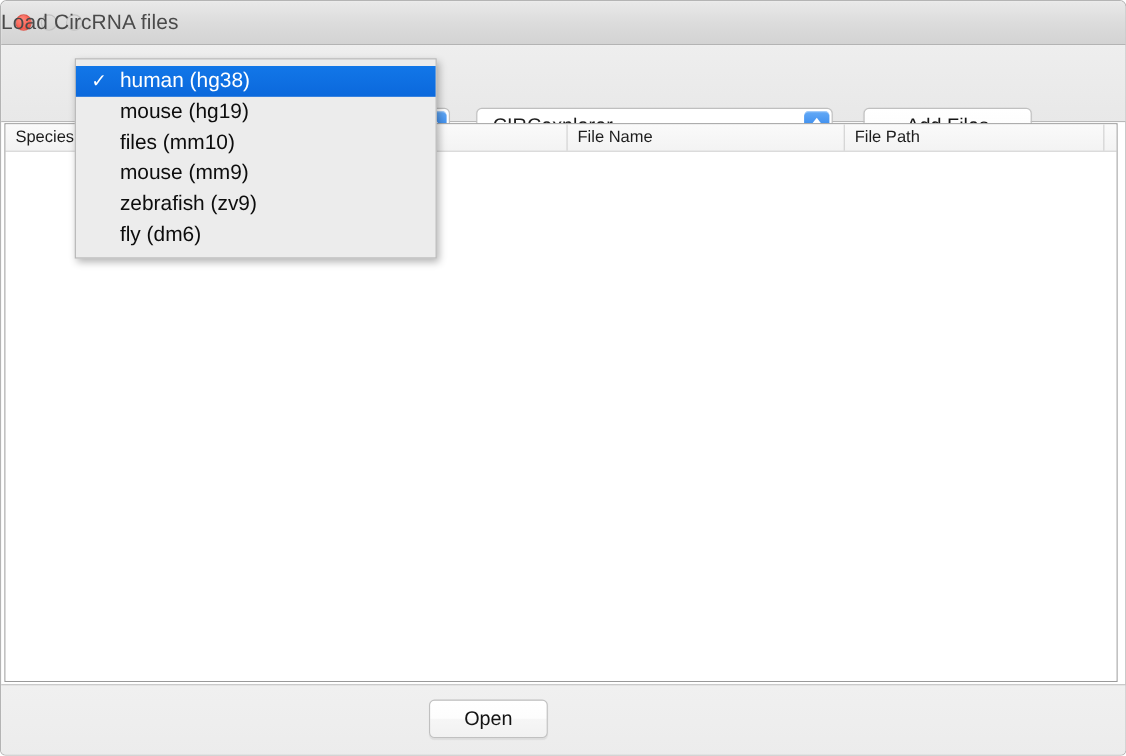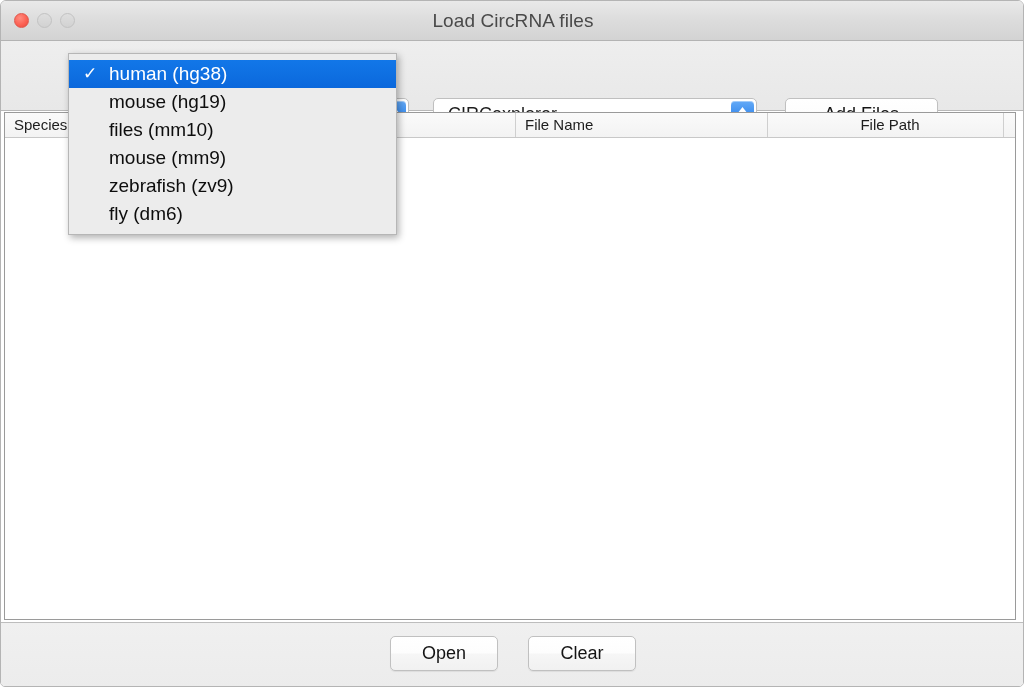--- a/index.html
+++ b/index.html
@@ -54,21 +54,20 @@
   .light.min, .light.zoom {
     background: linear-gradient(to bottom, #dedede, #d2d2d2);
     border: 1px solid #c2c2c2;
   }
   .title {
     position: absolute;
     left: 0; top: 0;
     width: 1024px;
     height: 40px;
     line-height: 40px;
-    text-align: center;
     font-size: 19px;
     color: #4a4a4a;
     letter-spacing: 0.1px;
   }
 
   
   .toolbar {
     position: absolute;
     left: 0; top: 40px;
     width: 1024px;
@@ -160,21 +159,21 @@
     font-size: 15px;
     color: #1d1d1d;
     padding-left: 9px;
     box-sizing: border-box;
     white-space: nowrap;
     overflow: hidden;
   }
   .th.divided { border-left: 1px solid #cfcfcf; }
   #th-species  { left: 0px;   width: 510px; }
   #th-filename { left: 510px; width: 252px; }
-  #th-filepath { left: 762px; width: 236px; text-align: center; }
+  #th-filepath { left: 762px; width: 236px; }
   #th-end      { left: 998px; width: 12px; }
   .table-body {
     position: absolute;
     left: 0; top: 25px;
     width: 1010px;
     height: 481px;
     background: #ffffff;
   }
 
   
@@ -274,21 +273,20 @@
       <div class="th" id="th-species">Species</div>
       <div class="th divided" id="th-filename">File Name</div>
       <div class="th divided" id="th-filepath">File Path</div>
       <div class="th divided" id="th-end"></div>
     </div>
     <div class="table-body"></div>
   </div>
 
   <div class="footer">
     <button class="push-button" id="open-button">Open</button>
-    <button class="push-button" id="clear-button">Clear</button>
   </div>
 
   <div class="menu" id="species-menu">
       <div class="menu-item selected"><span class="check">✓</span><span>human (hg38)</span></div>
       <div class="menu-item"><span>mouse (hg19)</span></div>
       <div class="menu-item"><span>files (mm10)</span></div>
       <div class="menu-item"><span>mouse (mm9)</span></div>
       <div class="menu-item"><span>zebrafish (zv9)</span></div>
       <div class="menu-item"><span>fly (dm6)</span></div>
     </div>

